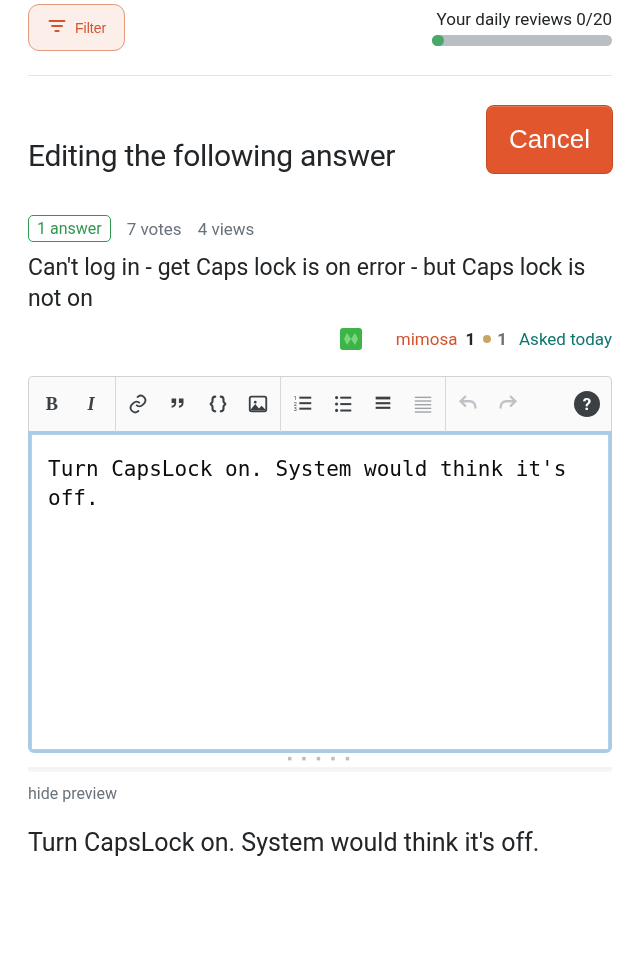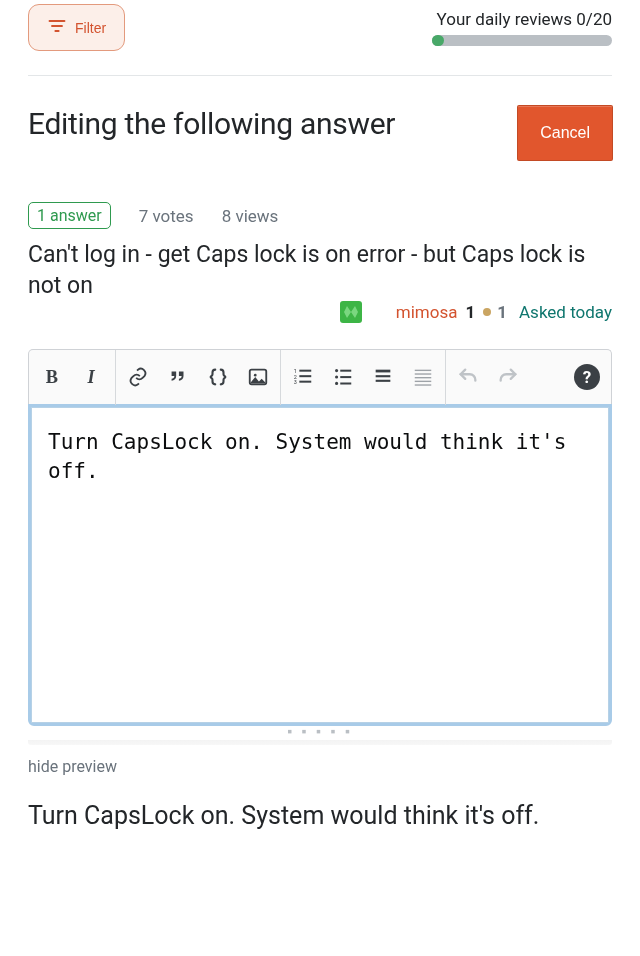--- a/index.html
+++ b/index.html
@@ -6,27 +6,27 @@
   body { width:640px; height:956px; font-family:-apple-system, BlinkMacSystemFont, "Segoe UI", Roboto, Arial, sans-serif; background:#fff; color:#0c0d0e; overflow:hidden; }
   .wrap { padding:4px 28px 0 28px; }
   .top-row { display:flex; align-items:center; justify-content:space-between; }
   .filter-btn { display:flex; align-items:center; gap:8px; border:1px solid #e39a7d; background:#fcefe9; color:#d3532f; padding:11px 18px; border-radius:11px; font-size:14px; cursor:pointer; }
   .filter-btn svg { width:20px; height:20px; }
   .reviews { text-align:right; flex:1; margin-left:20px; }
   .reviews-label { font-size:17px; color:#232629; margin-bottom:6px;text-align:right; }
   .track { width:180px; height:11px; background:#babfc4; border-radius:6px; position:relative; margin-left:auto; }
   .track .fill { position:absolute; left:0; top:0; width:12px; height:11px; background:#48a868; border-radius:6px; }
   .hr { border:none; border-top:1px solid #e3e6e8; margin:24px 0 30px 0; }
-  .heading-row { display:flex; align-items:flex-start; justify-content:space-between; margin-top:10px; margin-bottom:34px;}
+  .heading-row { display:flex; align-items:flex-end; justify-content:space-between; margin-top:10px; margin-bottom:34px;}
   .heading { font-size:30px; font-weight:400; color:#232629; letter-spacing:-0.3px;}
-  .cancel-btn { background:#e1562d; color:#fff; border:none; padding:18px 22px; border-radius:1px; font-size:16px; cursor:pointer; box-shadow:inset 0 1px 0 rgba(255,255,255,.2), 0 0 0 1px #c34a24; }
-  .stats-row { display:flex; align-items:center; gap:28px; font-size:17px; margin-top:42px; }
+  .cancel-btn { background:#e1562d; color:#fff; border:none; padding:18px 22px; border-radius:7px; font-size:26px; cursor:pointer; box-shadow:inset 0 1px 0 rgba(255,255,255,.2), 0 0 0 1px #c34a24; }
+  .stats-row { display:flex; align-items:center; gap:16px; font-size:17px; margin-top:42px; }
   .answer-pill { border:1px solid #2f9a4f; color:#2f9a4f; border-radius:5px; padding:3px 8px; font-size:16px; }
   .stats-muted { color:#6a737c; }
-  .q-title { font-size:23px; color:#232629; line-height:1.35; margin-top:10px; font-weight:400;}
+  .q-title { font-size:23px; color:#232629; line-height:1.35; margin-top:10px; margin-bottom:14px; font-weight:400;}
   .asker-row { display:flex; align-items:center; justify-content:flex-end; gap:6px; font-size:17px; }
   .avatar { width:22px; height:22px;}
   .asker-name { color:#d3532f;padding-left:28px; }
   .rep { font-weight:700; color:#232629; margin-left:2px; margin-right:2px;}
   .bronze-dot { width:8px; height:8px; border-radius:50%; background:#caa562; display:inline-block;}
   .bronze-count { color:#6a737c; font-weight:700;}
   .asked { color:#0f766e; margin-left:6px;}
   
   .editor-outer { margin-top:26px; }
   .toolbar { border:1px solid #cfd2d6; border-bottom:none; background:#fafafa; border-radius:5px 5px 0 0; display:flex; align-items:center; height:55px; padding:0 4px;}
@@ -70,21 +70,21 @@
   <hr class="hr">
 
   <div class="heading-row">
     <h1 class="heading">Editing the following answer</h1>
     <button class="cancel-btn">Cancel</button>
   </div>
 
   <div class="stats-row">
     <span class="answer-pill">1 answer</span>
     <span class="stats-muted">7 votes</span>
-    <span class="stats-muted">8 views</span>
+    <span class="stats-muted">4 views</span>
   </div>
 
   <div class="q-title">Can't log in - get Caps lock is on error - but Caps lock is not on</div>
 
   <div class="asker-row">
     <span class="avatar">
       <svg viewBox="0 0 22 22">
           <rect width="22" height="22" rx="3" fill="#3db546"></rect>
           <path d="M4 11 L7 5 L11 11 L15 5 L18 11 L15 17 L11 11 L7 17 Z" fill="#8ae08f" opacity=".8"></path>
         </svg>

